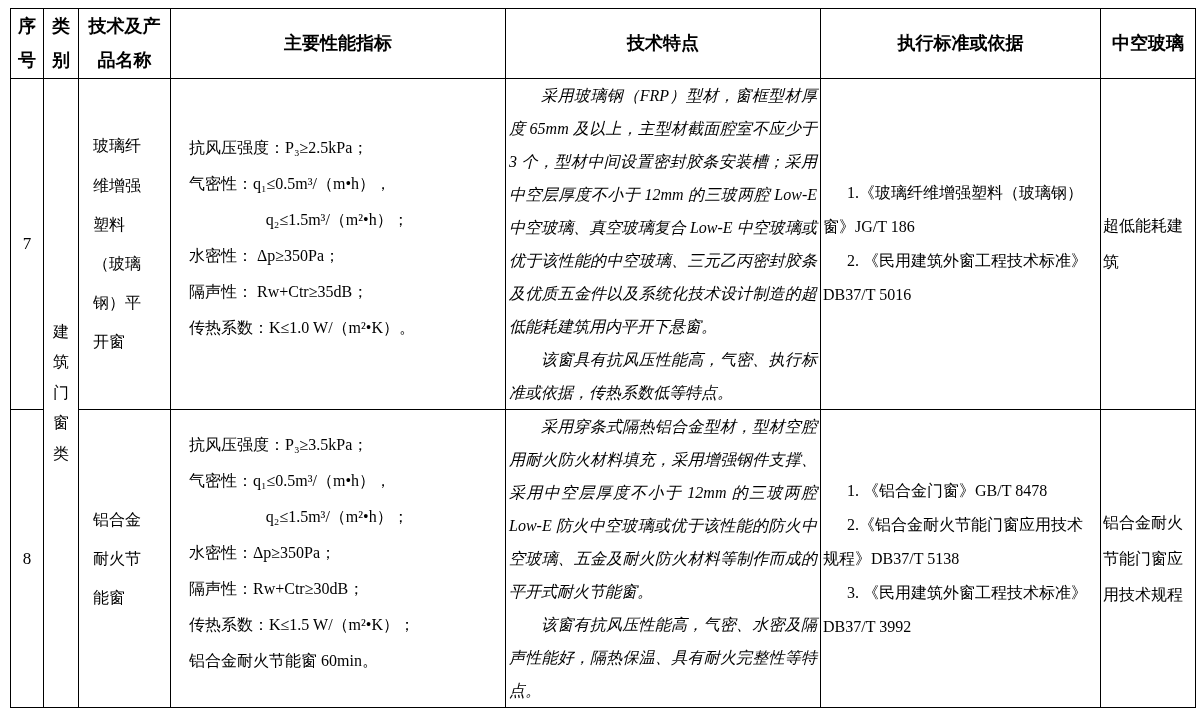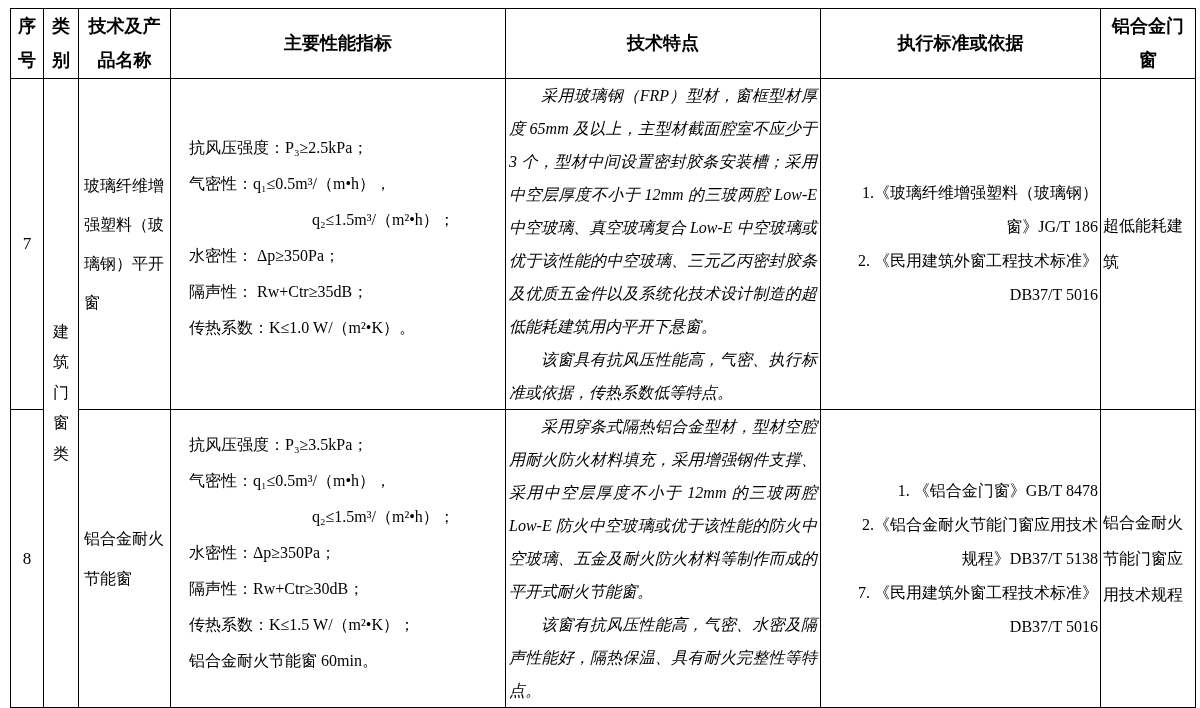--- a/index.html
+++ b/index.html
@@ -51,48 +51,48 @@
   .vert-text {
     width: 1em;
     margin: 12px auto;
     line-height: 1.9;
     word-break: break-all;
     text-align: left;
   }
   .c-prod {
     vertical-align: middle;
     text-align: left;
-    padding: 0 5px;
+    padding: 0 14px;
     line-height: 2.45;
   }
   .c-perf {
     vertical-align: middle;
     padding: 0 4px 12px 18px;
   }
   .pline { line-height: 36px; white-space: nowrap; }
-  .pline.indent { padding-left: 4.8em; text-align: center; }
+  .pline.indent { padding-left: 4.8em; }
   .c-feat {
     vertical-align: middle;
     padding: 0 3px;
     font-style: italic;
   }
   .fpara {
     margin: 0;
     text-indent: 2em;
     text-align: justify;
     line-height: 33px;
   }
   .c-std {
     vertical-align: middle;
     padding: 0 2px;
   }
   .spara {
     margin: 0;
     text-indent: 1.5em;
-    text-align: right;
+    text-align: left;
     line-height: 34px;
   }
   .c-scope {
     vertical-align: middle;
     text-align: left;
     padding: 0 2px;
     line-height: 36px;
     margin-top: 12px;
   }
 </style>
@@ -110,21 +110,21 @@
     <col style="width:95px">
   </colgroup>
   <thead>
     <tr class="header-row">
       <th>序号</th>
       <th>类别</th>
       <th>技术及产品名称</th>
       <th>主要性能指标</th>
       <th>技术特点</th>
       <th>执行标准或依据</th>
-      <th>铝合金门窗</th>
+      <th>中空玻璃</th>
     </tr>
   </thead>
   <tbody>
     <tr class="row-7">
       <td class="c-no">7</td>
       <td class="c-cat" rowspan="2">
         <div class="vert-text">建筑门窗类</div>
       </td>
       <td class="c-prod">玻璃纤维增强塑料（玻璃钢）平开窗</td>
       <td class="c-perf">
@@ -157,18 +157,18 @@
         <div class="pline">传热系数：K≤1.5 W/（m²•K）；</div>
         <div class="pline">铝合金耐火节能窗 60min。</div>
       </td>
       <td class="c-feat">
         <p class="fpara">采用穿条式隔热铝合金型材，型材空腔用耐火防火材料填充，采用增强钢件支撑、采用中空层厚度不小于 12mm 的三玻两腔 Low-E 防火中空玻璃或优于该性能的防火中空玻璃、五金及耐火防火材料等制作而成的平开式耐火节能窗。</p>
         <p class="fpara">该窗有抗风压性能高，气密、水密及隔声性能好，隔热保温、具有耐火完整性等特点。</p>
       </td>
       <td class="c-std">
         <p class="spara">1. 《铝合金门窗》GB/T 8478</p>
         <p class="spara">2.《铝合金耐火节能门窗应用技术规程》DB37/T 5138</p>
-        <p class="spara">7. 《民用建筑外窗工程技术标准》DB37/T 5016</p>
+        <p class="spara">3. 《民用建筑外窗工程技术标准》DB37/T 3992</p>
       </td>
       <td class="c-scope">铝合金耐火节能门窗应用技术规程</td>
     </tr>
   </tbody>
 </table>
 
 </body></html>

